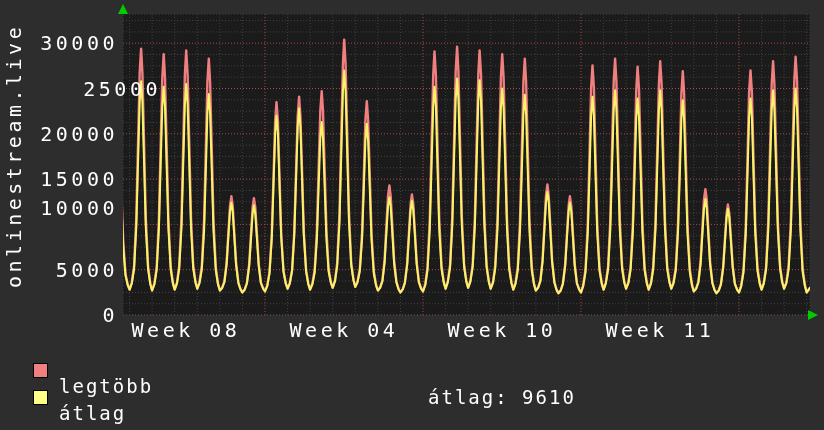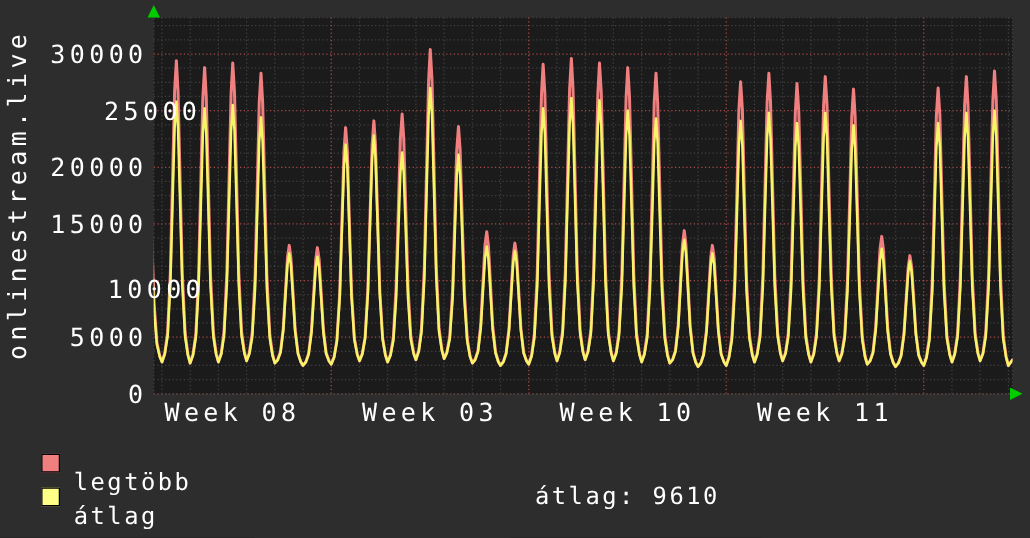--- a/index.html
+++ b/index.html
@@ -92,27 +92,27 @@
       <rect x="123" y="14" width="687" height="301" fill="none" stroke="#414141" stroke-width="1" stroke-dasharray="1,2"></rect>
       <polyline points="107.0,287.8 109.3,283.4 111.5,272.7 113.8,242.0 115.6,192.6 117.2,149.3 118.5,133.8 119.9,149.3 121.4,192.8 123.3,242.5 125.5,273.8 127.8,284.8 129.6,289.6 131.8,282.5 134.1,265.7 136.3,217.5 138.1,140.3 139.7,72.8 141.1,48.6 142.4,72.8 144.0,140.4 145.8,217.8 148.1,266.2 150.3,283.2 152.1,290.5 154.4,283.4 156.7,266.7 158.9,219.4 160.7,143.8 162.3,77.7 163.7,54.1 165.0,77.7 166.6,143.7 168.4,219.1 170.7,266.2 172.9,282.6 174.7,289.6 177.0,282.4 179.2,265.6 181.5,217.7 183.3,141.2 184.9,74.3 186.2,50.4 187.6,74.3 189.2,141.1 191.0,217.4 193.2,265.0 195.5,281.6 197.3,288.7 199.5,282.0 201.8,266.0 204.1,220.1 205.9,146.3 207.4,81.7 208.8,58.6 210.1,81.7 211.7,146.5 213.5,220.6 215.8,267.1 218.0,283.4 219.9,290.5 222.1,287.9 224.4,281.4 226.6,262.7 228.4,232.4 230.0,205.8 231.4,196.3 232.7,205.8 234.3,232.6 236.1,263.2 238.4,282.5 240.6,289.3 242.4,292.4 244.7,289.4 246.9,282.8 249.2,263.9 251.0,233.8 252.6,207.5 253.9,198.1 255.3,207.5 256.9,233.7 258.7,263.6 260.9,282.3 263.2,288.7 265.0,291.4 267.3,285.5 269.5,272.0 271.8,234.1 273.6,173.7 275.2,120.9 276.5,102.1 277.9,120.9 279.4,173.4 281.2,233.3 283.5,270.5 285.8,283.3 287.6,288.7 289.8,283.1 292.1,269.7 294.3,231.3 296.1,169.8 297.7,115.9 299.1,96.7 300.4,115.9 302.0,169.9 303.8,231.6 306.1,270.2 308.3,283.8 310.1,289.6 312.4,283.5 314.7,269.5 316.9,229.7 318.7,166.4 320.3,111.0 321.7,91.2 323.0,111.0 324.6,166.2 326.4,229.2 328.6,268.5 330.9,282.1 332.7,287.8 335.0,280.3 337.2,262.8 339.5,213.2 341.3,133.8 342.9,64.4 344.2,39.6 345.6,64.3 347.2,133.7 349.0,212.9 351.2,262.3 353.5,279.6 355.3,286.9 357.5,281.7 359.8,269.0 362.1,232.0 363.9,172.3 365.4,119.9 366.8,101.2 368.1,120.0 369.7,172.6 371.5,233.0 373.8,271.0 376.0,284.6 377.9,290.5 380.1,287.6 382.4,280.4 384.6,259.4 386.4,225.6 388.0,196.0 389.4,185.4 390.7,196.1 392.3,225.8 394.1,259.9 396.4,281.4 398.6,289.0 400.4,292.4 402.7,289.3 404.9,282.4 407.2,262.8 409.0,231.6 410.6,204.2 411.9,194.5 413.3,204.2 414.9,231.5 416.7,262.5 418.9,281.9 421.2,288.6 423.0,291.4 425.3,284.0 427.5,266.9 429.8,218.8 431.6,142.2 433.2,75.2 434.5,51.4 435.9,75.2 437.4,141.9 439.2,218.0 441.5,265.4 443.8,281.8 445.6,288.7 447.8,281.4 450.1,264.4 452.3,216.0 454.1,138.6 455.7,71.0 457.1,46.8 458.4,71.0 460.0,138.5 461.8,215.7 464.1,263.9 466.3,280.7 468.1,287.8 470.4,280.8 472.7,264.2 474.9,216.8 476.7,140.8 478.3,74.2 479.6,50.4 481.0,74.2 482.6,140.9 484.4,217.1 486.6,264.8 488.9,281.5 490.7,288.7 493.0,281.8 495.2,265.4 497.5,218.5 499.3,143.4 500.9,77.6 502.2,54.1 503.6,77.6 505.2,143.5 507.0,218.8 509.2,265.9 511.5,282.5 513.3,289.6 515.5,282.8 517.8,266.7 520.0,220.5 521.9,146.5 523.4,81.7 524.8,58.6 526.1,81.8 527.7,146.6 529.5,220.8 531.8,267.2 534.0,283.5 535.8,290.5 538.1,287.6 540.4,280.4 542.6,259.3 544.4,225.2 546.0,195.3 547.4,184.5 548.7,195.3 550.3,225.5 552.1,260.1 554.4,281.9 556.6,289.8 558.4,293.3 560.7,290.3 562.9,283.4 565.2,264.0 567.0,233.0 568.6,206.0 569.9,196.3 571.3,206.0 572.9,232.9 574.7,263.7 576.9,282.9 579.2,289.5 581.0,292.4 583.2,285.3 585.5,269.2 587.8,223.7 589.6,151.2 591.1,88.0 592.5,65.4 593.9,87.9 595.4,151.0 597.2,222.9 599.5,267.6 601.8,283.1 603.6,289.6 605.8,282.6 608.1,266.4 610.3,220.1 612.1,146.3 613.7,81.7 615.1,58.6 616.4,81.7 618.0,146.2 619.8,219.9 622.1,265.9 624.3,281.9 626.1,288.7 628.4,282.2 630.6,266.7 632.9,222.3 634.7,151.2 636.3,89.0 637.6,66.8 639.0,89.0 640.6,151.3 642.4,222.6 644.6,267.2 646.9,282.9 648.7,289.6 651.0,282.7 653.2,266.6 655.5,220.9 657.3,147.9 658.9,84.1 660.2,61.3 661.6,84.1 663.1,147.9 665.0,220.7 667.2,266.1 669.5,282.0 671.3,288.7 673.5,282.5 675.8,267.5 678.0,224.1 679.9,154.3 681.4,93.2 682.8,71.3 684.1,93.2 685.7,154.6 687.5,224.9 689.8,269.0 692.0,284.6 693.8,291.4 696.1,288.5 698.4,281.5 700.6,261.1 702.4,228.2 704.0,199.4 705.4,189.1 706.7,199.4 708.3,228.4 710.1,261.6 712.4,282.5 714.6,290.0 716.4,293.3 718.7,290.5 720.9,284.2 723.2,266.4 725.0,238.1 726.6,213.3 727.9,204.5 729.3,213.3 730.9,238.0 732.7,266.2 734.9,283.7 737.2,289.8 739.0,292.4 741.2,285.4 743.5,269.7 745.8,225.2 747.6,154.3 749.1,92.5 750.5,70.4 751.9,92.4 753.4,154.1 755.2,224.4 757.5,268.1 759.8,283.3 761.6,289.6 763.8,282.7 766.1,266.6 768.3,220.9 770.1,147.9 771.7,84.1 773.1,61.3 774.4,84.1 776.0,147.9 777.8,220.7 780.1,266.1 782.3,282.0 784.1,288.7 786.4,282.1 788.6,266.2 790.9,219.9 792.7,145.5 794.3,80.2 795.6,56.8 797.0,80.2 798.6,145.9 800.4,221.1 802.6,268.3 804.9,285.2 806.7,292.5 810,287.8" fill="none" stroke="#f08080" stroke-width="2.4" stroke-linejoin="round" stroke-linecap="round" clip-path="url(#pc)"></polyline>
       <polyline points="107.0,287.8 109.3,283.9 111.5,274.6 113.8,247.4 115.6,203.8 117.2,165.6 118.5,151.9 119.9,165.6 121.4,204.0 123.3,248.0 125.5,275.6 127.8,285.4 129.6,289.6 131.8,283.5 134.1,269.0 136.3,227.3 138.1,160.6 139.7,102.1 141.1,81.3 142.4,102.1 144.0,160.7 145.8,227.6 148.1,269.5 150.3,284.2 152.1,290.5 154.4,284.3 156.7,270.0 158.9,229.2 160.7,164.0 162.3,107.0 163.7,86.7 165.0,107.0 166.6,163.9 168.4,228.9 170.7,269.5 172.9,283.6 174.7,289.6 177.0,283.4 179.2,268.9 181.5,227.7 183.3,162.0 184.9,104.5 186.2,84.0 187.6,104.5 189.2,161.9 191.0,227.5 193.2,268.4 195.5,282.7 197.3,288.7 199.5,283.1 201.8,269.6 204.1,230.7 205.9,168.2 207.4,113.5 208.8,93.9 210.1,113.5 211.7,168.4 213.5,231.2 215.8,270.6 218.0,284.5 219.9,290.5 222.1,288.1 224.4,282.1 226.6,264.6 228.4,236.3 230.0,211.5 231.4,202.7 232.7,211.5 234.3,236.5 236.1,265.1 238.4,283.1 240.6,289.5 242.4,292.4 244.7,289.7 246.9,283.5 249.2,266.1 251.0,238.3 252.6,214.0 253.9,205.4 255.3,214.0 256.9,238.2 258.7,265.8 260.9,283.0 263.2,288.9 265.0,291.4 267.3,285.9 269.5,273.4 271.8,238.1 273.6,182.1 275.2,133.1 276.5,115.7 277.9,133.1 279.4,181.8 281.2,237.3 283.5,271.9 285.8,283.7 287.6,288.7 289.8,283.4 292.1,270.9 294.3,234.8 296.1,177.1 297.7,126.5 299.1,108.4 300.4,126.5 302.0,177.2 303.8,235.1 306.1,271.4 308.3,284.1 310.1,289.6 312.4,284.4 314.7,272.5 316.9,239.0 318.7,185.5 320.3,138.7 321.7,122.0 323.0,138.7 324.6,185.3 326.4,238.4 328.6,271.5 330.9,283.0 332.7,287.8 335.0,281.2 337.2,265.9 339.5,222.4 341.3,152.9 342.9,92.2 344.2,70.5 345.6,92.2 347.2,152.8 349.0,222.2 351.2,265.4 353.5,280.5 355.3,286.9 357.5,282.4 359.8,271.3 362.1,238.8 363.9,186.3 365.4,140.3 366.8,123.8 368.1,140.3 369.7,186.7 371.5,239.8 373.8,273.3 376.0,285.3 377.9,290.5 380.1,287.9 382.4,281.5 384.6,262.9 386.4,232.9 388.0,206.6 389.4,197.2 390.7,206.7 392.3,233.1 394.1,263.5 396.4,282.5 398.6,289.4 400.4,292.4 402.7,289.5 404.9,283.0 407.2,264.7 409.0,235.5 410.6,210.0 411.9,200.8 413.3,209.9 414.9,235.4 416.7,264.4 418.9,282.5 421.2,288.8 423.0,291.4 425.3,285.0 427.5,270.5 429.8,229.4 431.6,164.1 433.2,107.0 434.5,86.7 435.9,107.0 437.4,163.8 439.2,228.6 441.5,269.0 443.8,282.9 445.6,288.7 447.8,282.3 450.1,267.5 452.3,225.5 454.1,158.3 455.7,99.5 457.1,78.5 458.4,99.5 460.0,158.2 461.8,225.2 464.1,267.0 466.3,281.6 468.1,287.8 470.4,281.7 472.7,267.2 474.9,225.8 476.7,159.3 478.3,101.1 479.6,80.3 481.0,101.1 482.6,159.4 484.4,226.0 486.6,267.7 488.9,282.4 490.7,288.7 493.0,282.8 495.2,268.9 497.5,228.8 499.3,164.7 500.9,108.6 502.2,88.5 503.6,108.6 505.2,164.8 507.0,229.1 509.2,269.4 511.5,283.5 513.3,289.6 515.5,283.9 517.8,270.3 520.0,231.4 521.9,169.0 523.4,114.4 524.8,94.8 526.1,114.4 527.7,169.1 529.5,231.7 531.8,270.8 534.0,284.6 535.8,290.5 538.1,287.8 540.4,281.2 542.6,261.5 544.4,229.7 546.0,201.8 547.4,191.8 548.7,201.8 550.3,230.0 552.1,262.3 554.4,282.7 556.6,290.0 558.4,293.3 560.7,290.5 562.9,284.0 565.2,265.9 567.0,237.0 568.6,211.7 569.9,202.7 571.3,211.7 572.9,236.9 574.7,265.6 576.9,283.5 579.2,289.7 581.0,292.4 583.2,286.2 585.5,272.3 587.8,233.1 589.6,170.6 591.1,116.1 592.5,96.7 593.9,116.1 595.4,170.4 597.2,232.3 599.5,270.8 601.8,284.1 603.6,289.6 605.8,283.6 608.1,269.5 610.3,229.6 612.1,165.9 613.7,110.2 615.1,90.3 616.4,110.2 618.0,165.8 619.8,229.4 622.1,269.0 624.3,282.8 626.1,288.7 628.4,283.1 630.6,269.9 632.9,231.8 634.7,170.9 636.3,117.5 637.6,98.5 639.0,117.5 640.6,171.0 642.4,232.1 644.6,270.4 646.9,283.8 648.7,289.6 651.0,283.6 653.2,269.5 655.5,229.6 657.3,165.9 658.9,110.2 660.2,90.3 661.6,110.2 663.1,165.8 665.0,229.4 667.2,269.0 669.5,282.8 671.3,288.7 673.5,283.3 675.8,270.4 678.0,232.8 679.9,172.3 681.4,119.2 682.8,100.3 684.1,119.3 685.7,172.5 687.5,233.6 689.8,271.9 692.0,285.5 693.8,291.4 696.1,288.8 698.4,282.5 700.6,264.1 702.4,234.4 704.0,208.4 705.4,199.0 706.7,208.4 708.3,234.6 710.1,264.6 712.4,283.5 714.6,290.3 716.4,293.3 718.7,290.6 720.9,284.7 723.2,267.8 725.0,240.9 726.6,217.4 727.9,209.0 729.3,217.4 730.9,240.8 732.7,267.5 734.9,284.2 737.2,289.9 739.0,292.4 741.2,286.3 743.5,272.5 745.8,233.6 747.6,171.7 749.1,117.7 750.5,98.5 751.9,117.7 753.4,171.5 755.2,232.8 757.5,271.0 759.8,284.1 761.6,289.6 763.8,283.6 766.1,269.5 768.3,229.6 770.1,165.9 771.7,110.2 773.1,90.3 774.4,110.2 776.0,165.8 777.8,229.4 780.1,269.0 782.3,282.8 784.1,288.7 786.4,283.1 788.6,269.4 790.9,229.5 792.7,165.1 794.3,108.7 795.6,88.5 797.0,108.7 798.6,165.5 800.4,230.6 802.6,271.5 804.9,286.1 806.7,292.5 810,287.8" fill="none" stroke="#f5f566" stroke-width="2" stroke-linejoin="round" stroke-linecap="round" clip-path="url(#pc)"></polyline>
       <polygon points="118,14 128,14 123,4" fill="#00cc00"></polygon>
       <polygon points="808,310 808,320 818,315" fill="#00cc00"></polygon>
     </svg>
   <div class="vtitle">onlinestream.live</div>
   <div id="ticks">
       <div class="ytick" style="top: 304px;">0</div>
       <div class="ytick" style="top: 258.7px;">5000</div>
-      <div class="ytick" style="top: 220px; padding-left: 46px;">10000</div>
+      <div class="ytick" style="top: 197px;">10000</div>
       <div class="ytick" style="top: 168.1px;">15000</div>
       <div class="ytick" style="top: 122.8px;">20000</div>
       <div class="ytick" style="top: 77.5px; padding-left: 43px;">25000</div>
       <div class="ytick" style="top: 32.2px;">30000</div>
       <div class="xtick" style="left: 105.999px;">Week 08</div>
-      <div class="xtick" style="left: 263.995px;">Week 03</div>
+      <div class="xtick" style="left: 263.995px;">Week 04</div>
       <div class="xtick" style="left: 421.993px;">Week 10</div>
       <div class="xtick" style="left: 579.99px;">Week 11</div>
     </div>
 
   <div class="legend-row" style="top:362px;">
     <span class="swatch" id="sw0" style="background: rgb(240, 128, 128);"></span>
     <span class="lab">legtöbb</span>
   </div>
   <div class="legend-row" style="top:389px;">
     <span class="swatch" id="sw1" style="background: rgb(255, 255, 136);"></span>

